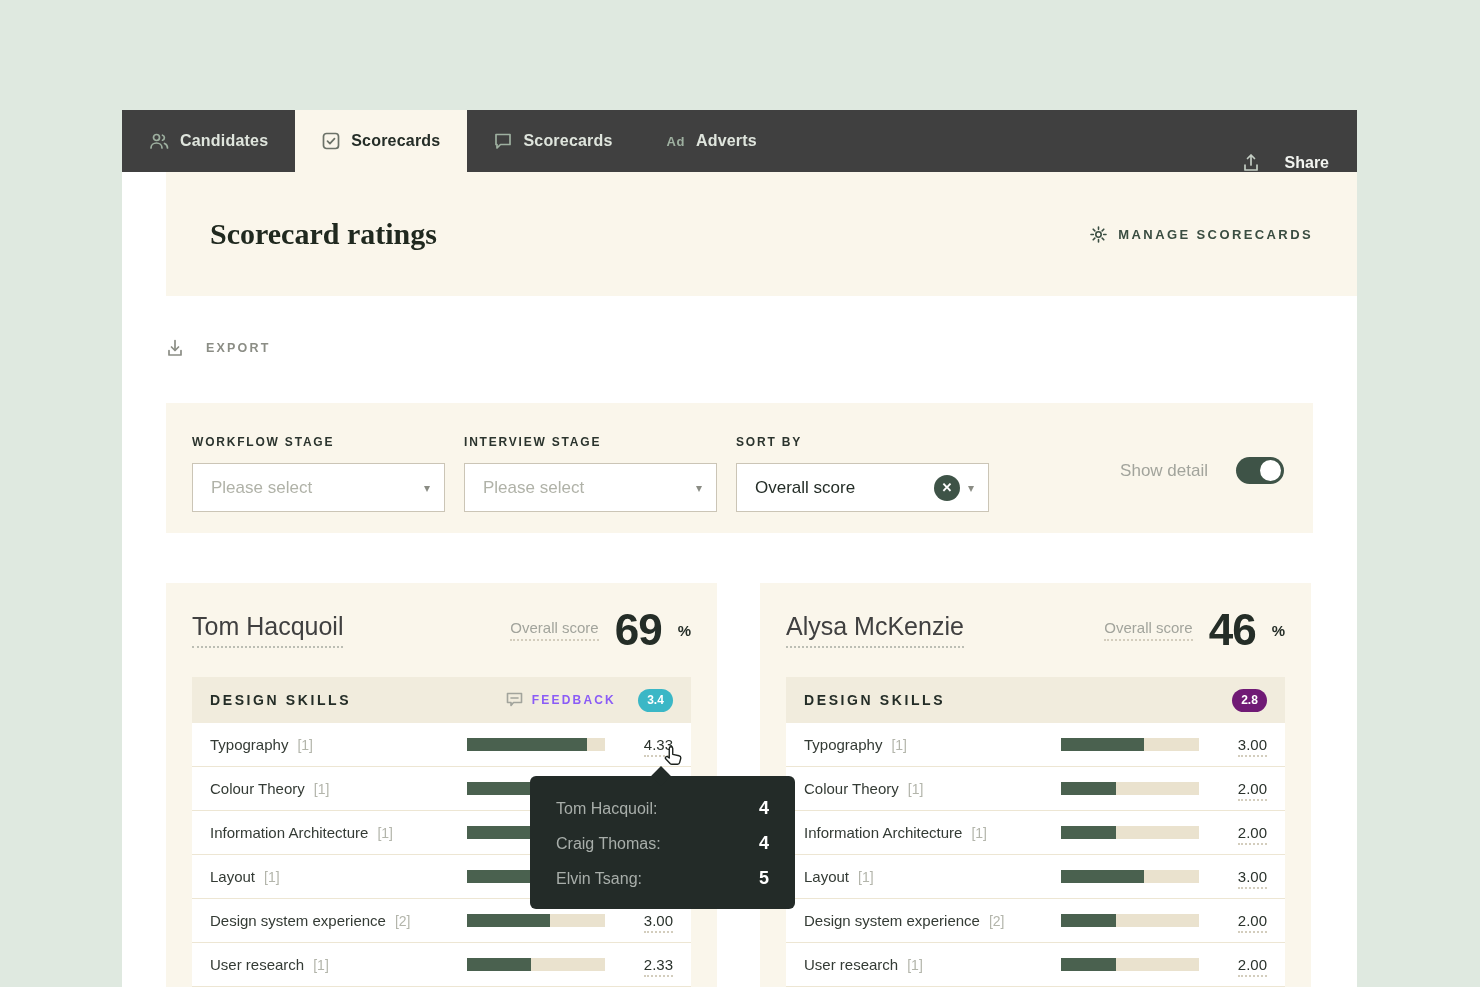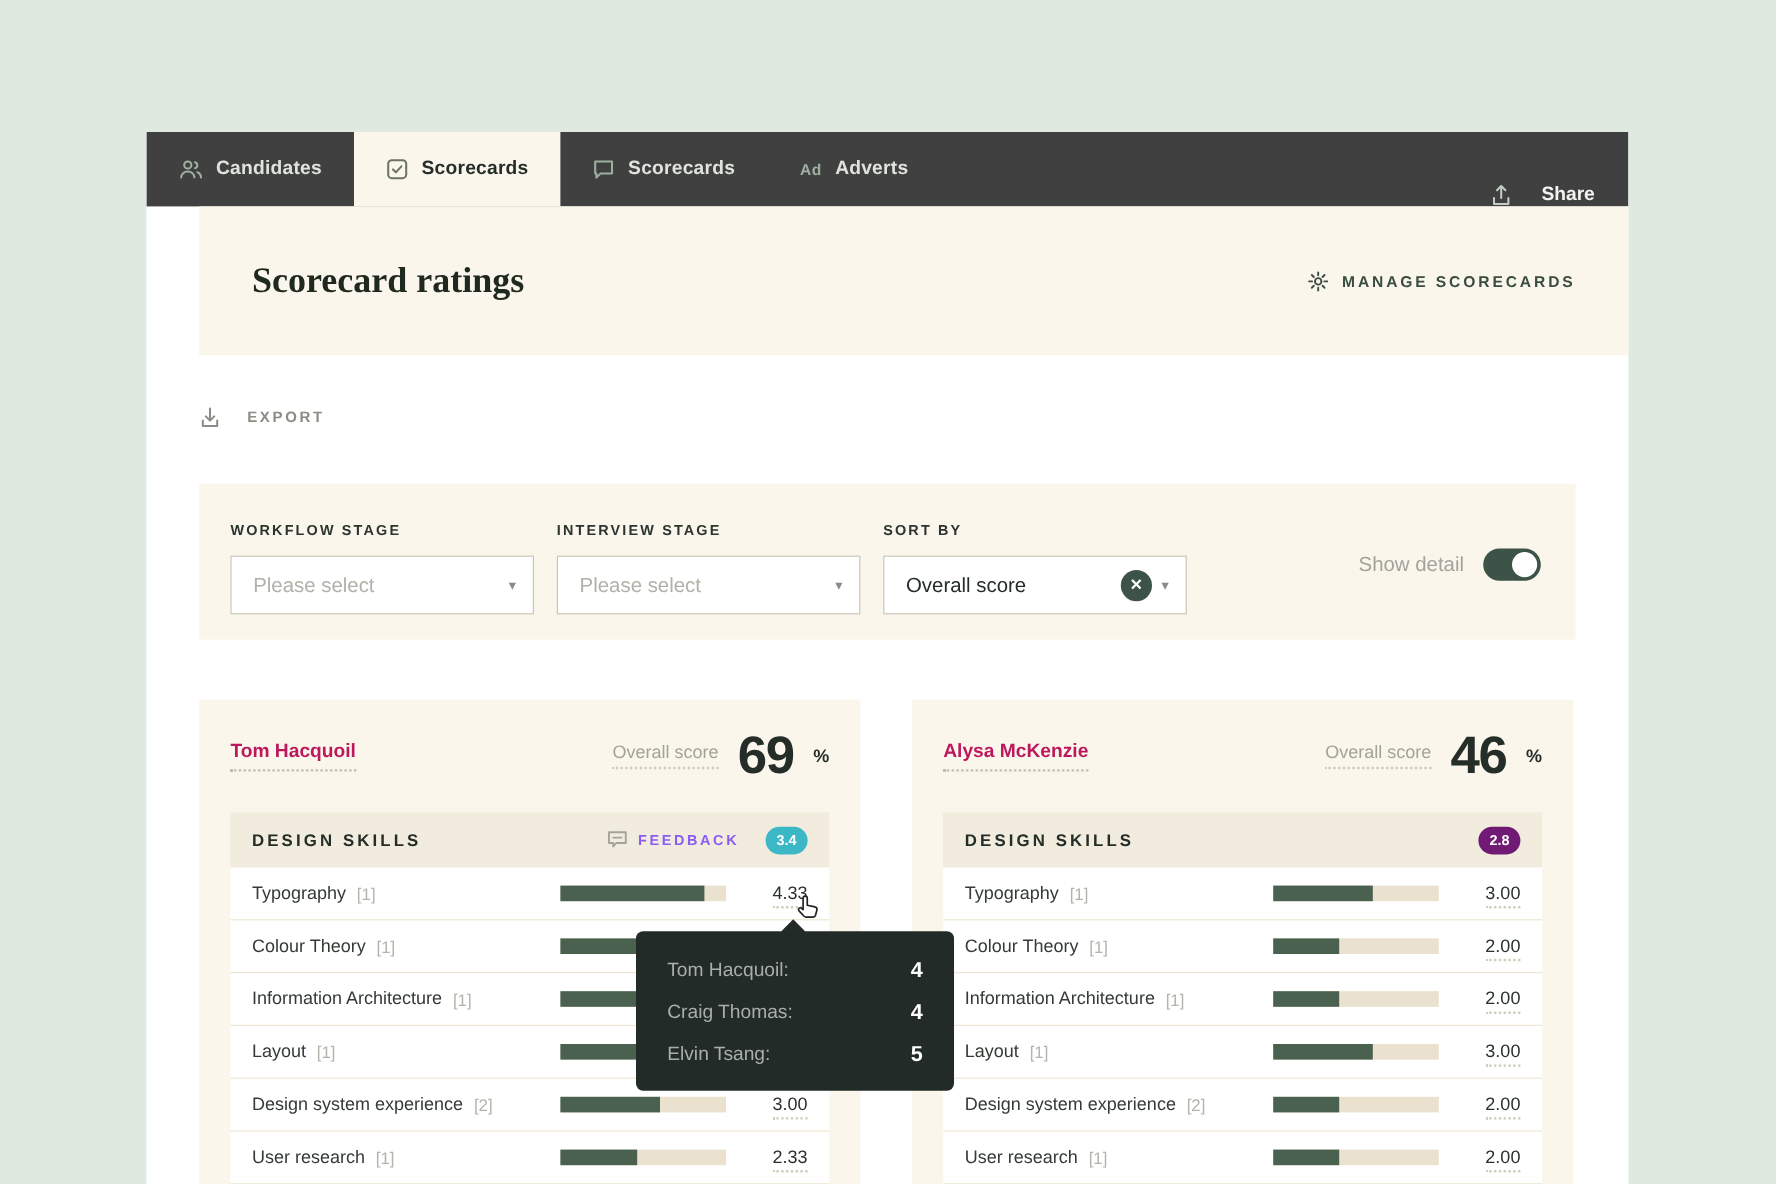--- a/index.html
+++ b/index.html
@@ -41,30 +41,30 @@
              align-items:flex-start; padding:32px 29px 0 26px; }
   .fgroup { width:253px; margin-right:19px; }
   .flabel { font-size:12px; font-weight:700; letter-spacing:1.8px; color:#2b342e; margin-bottom:14px; }
   .select { height:49px; background:#fff; border:1px solid #cbc5b6; display:flex; align-items:center;
             padding:0 14px 0 18px; cursor:pointer; }
   .select .ph { flex:1; font-size:17px; color:#b0b2a8; }
   .select .val { flex:1; font-size:17px; color:#242d27; }
   .chev { color:#8a8c84; font-size:12px; margin-left:8px; }
   .chip-x { width:26px; height:26px; border-radius:50%; background:#3e5347; color:#fff;
             display:flex; align-items:center; justify-content:center; font-size:13px; font-weight:700; cursor:pointer; }
-  .toggle-area { margin-left:auto; display:flex; align-items:center; gap:16px; margin-top:22px; }
+  .toggle-area { margin-left:auto; display:flex; align-items:center; gap:28px; margin-top:22px; }
   .toggle-label { font-size:17px; color:#a2a49c; }
   .toggle { width:48px; height:27px; border-radius:14px; background:#3e5347; position:relative; cursor:pointer; }
   .toggle .knob { position:absolute; right:3px; top:3px; width:21px; height:21px; border-radius:50%; background:#fff; }
 
   
   .cards { display:flex; gap:43px; margin:50px 44px 0 44px; }
   .card { width:551px; background:#faf6eb; padding:0 26px; }
   .cardhead { height:94px; display:flex; align-items:center; justify-content:space-between; }
-  .cname { font-size:16px; font-weight:700; color:#be185d; border-bottom:2px dotted #bcbeb4;
+  .cname { font-size:25px; font-weight:400; color:#404040; border-bottom:2px dotted #bcbeb4;
            padding-bottom:5px; cursor:pointer; }
   .overall { display:flex; align-items:center; gap:16px; }
   .olabel { font-size:15px; color:#a2a49c; border-bottom:2px dotted #d3cdbd; padding-bottom:3px; }
   .oscore { font-size:44px; font-weight:600; color:#242d27; letter-spacing:-1px; }
   .opct { font-size:15px; font-weight:600; color:#242d27; }
 
   .sechead { height:46px; background:#f1ecdd; display:flex; align-items:center; padding:0 18px; }
   .sectitle { font-size:14px; font-weight:700; letter-spacing:2.6px; color:#242d27; flex:1; }
   .feedback { display:flex; align-items:center; gap:9px; color:#8b5cf6; font-size:12px;
               font-weight:700; letter-spacing:2.2px; margin-right:22px; cursor:pointer; }

